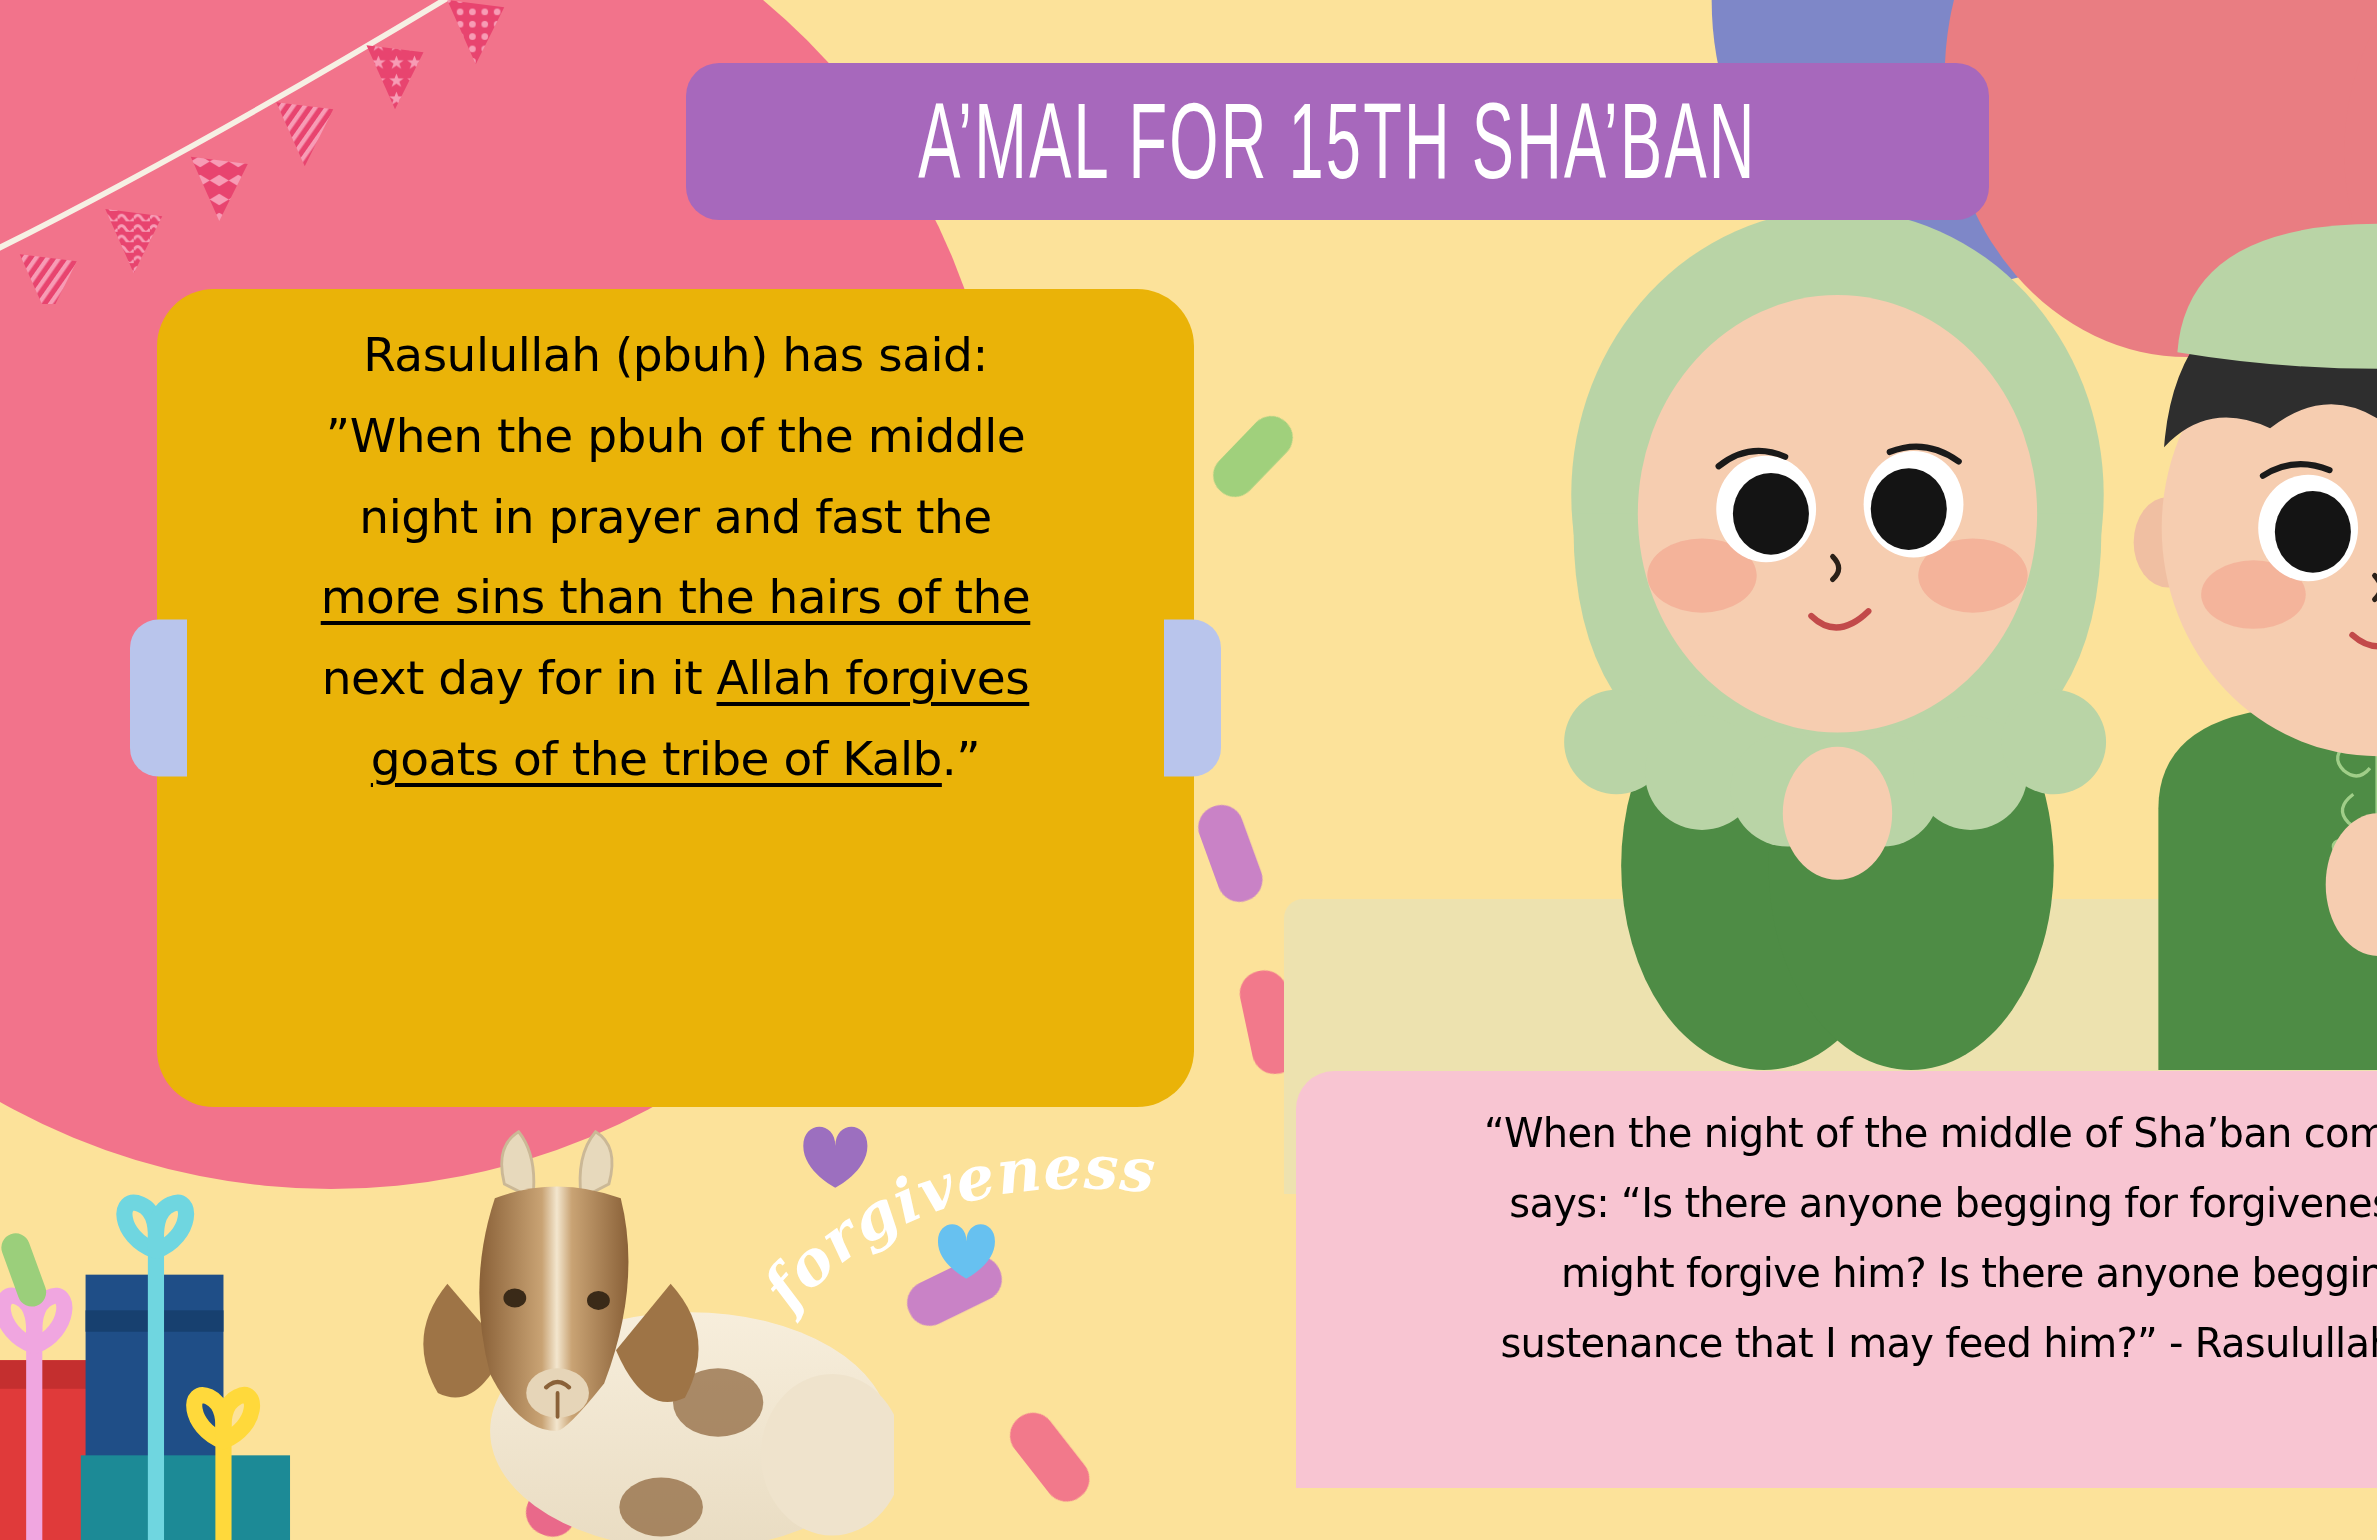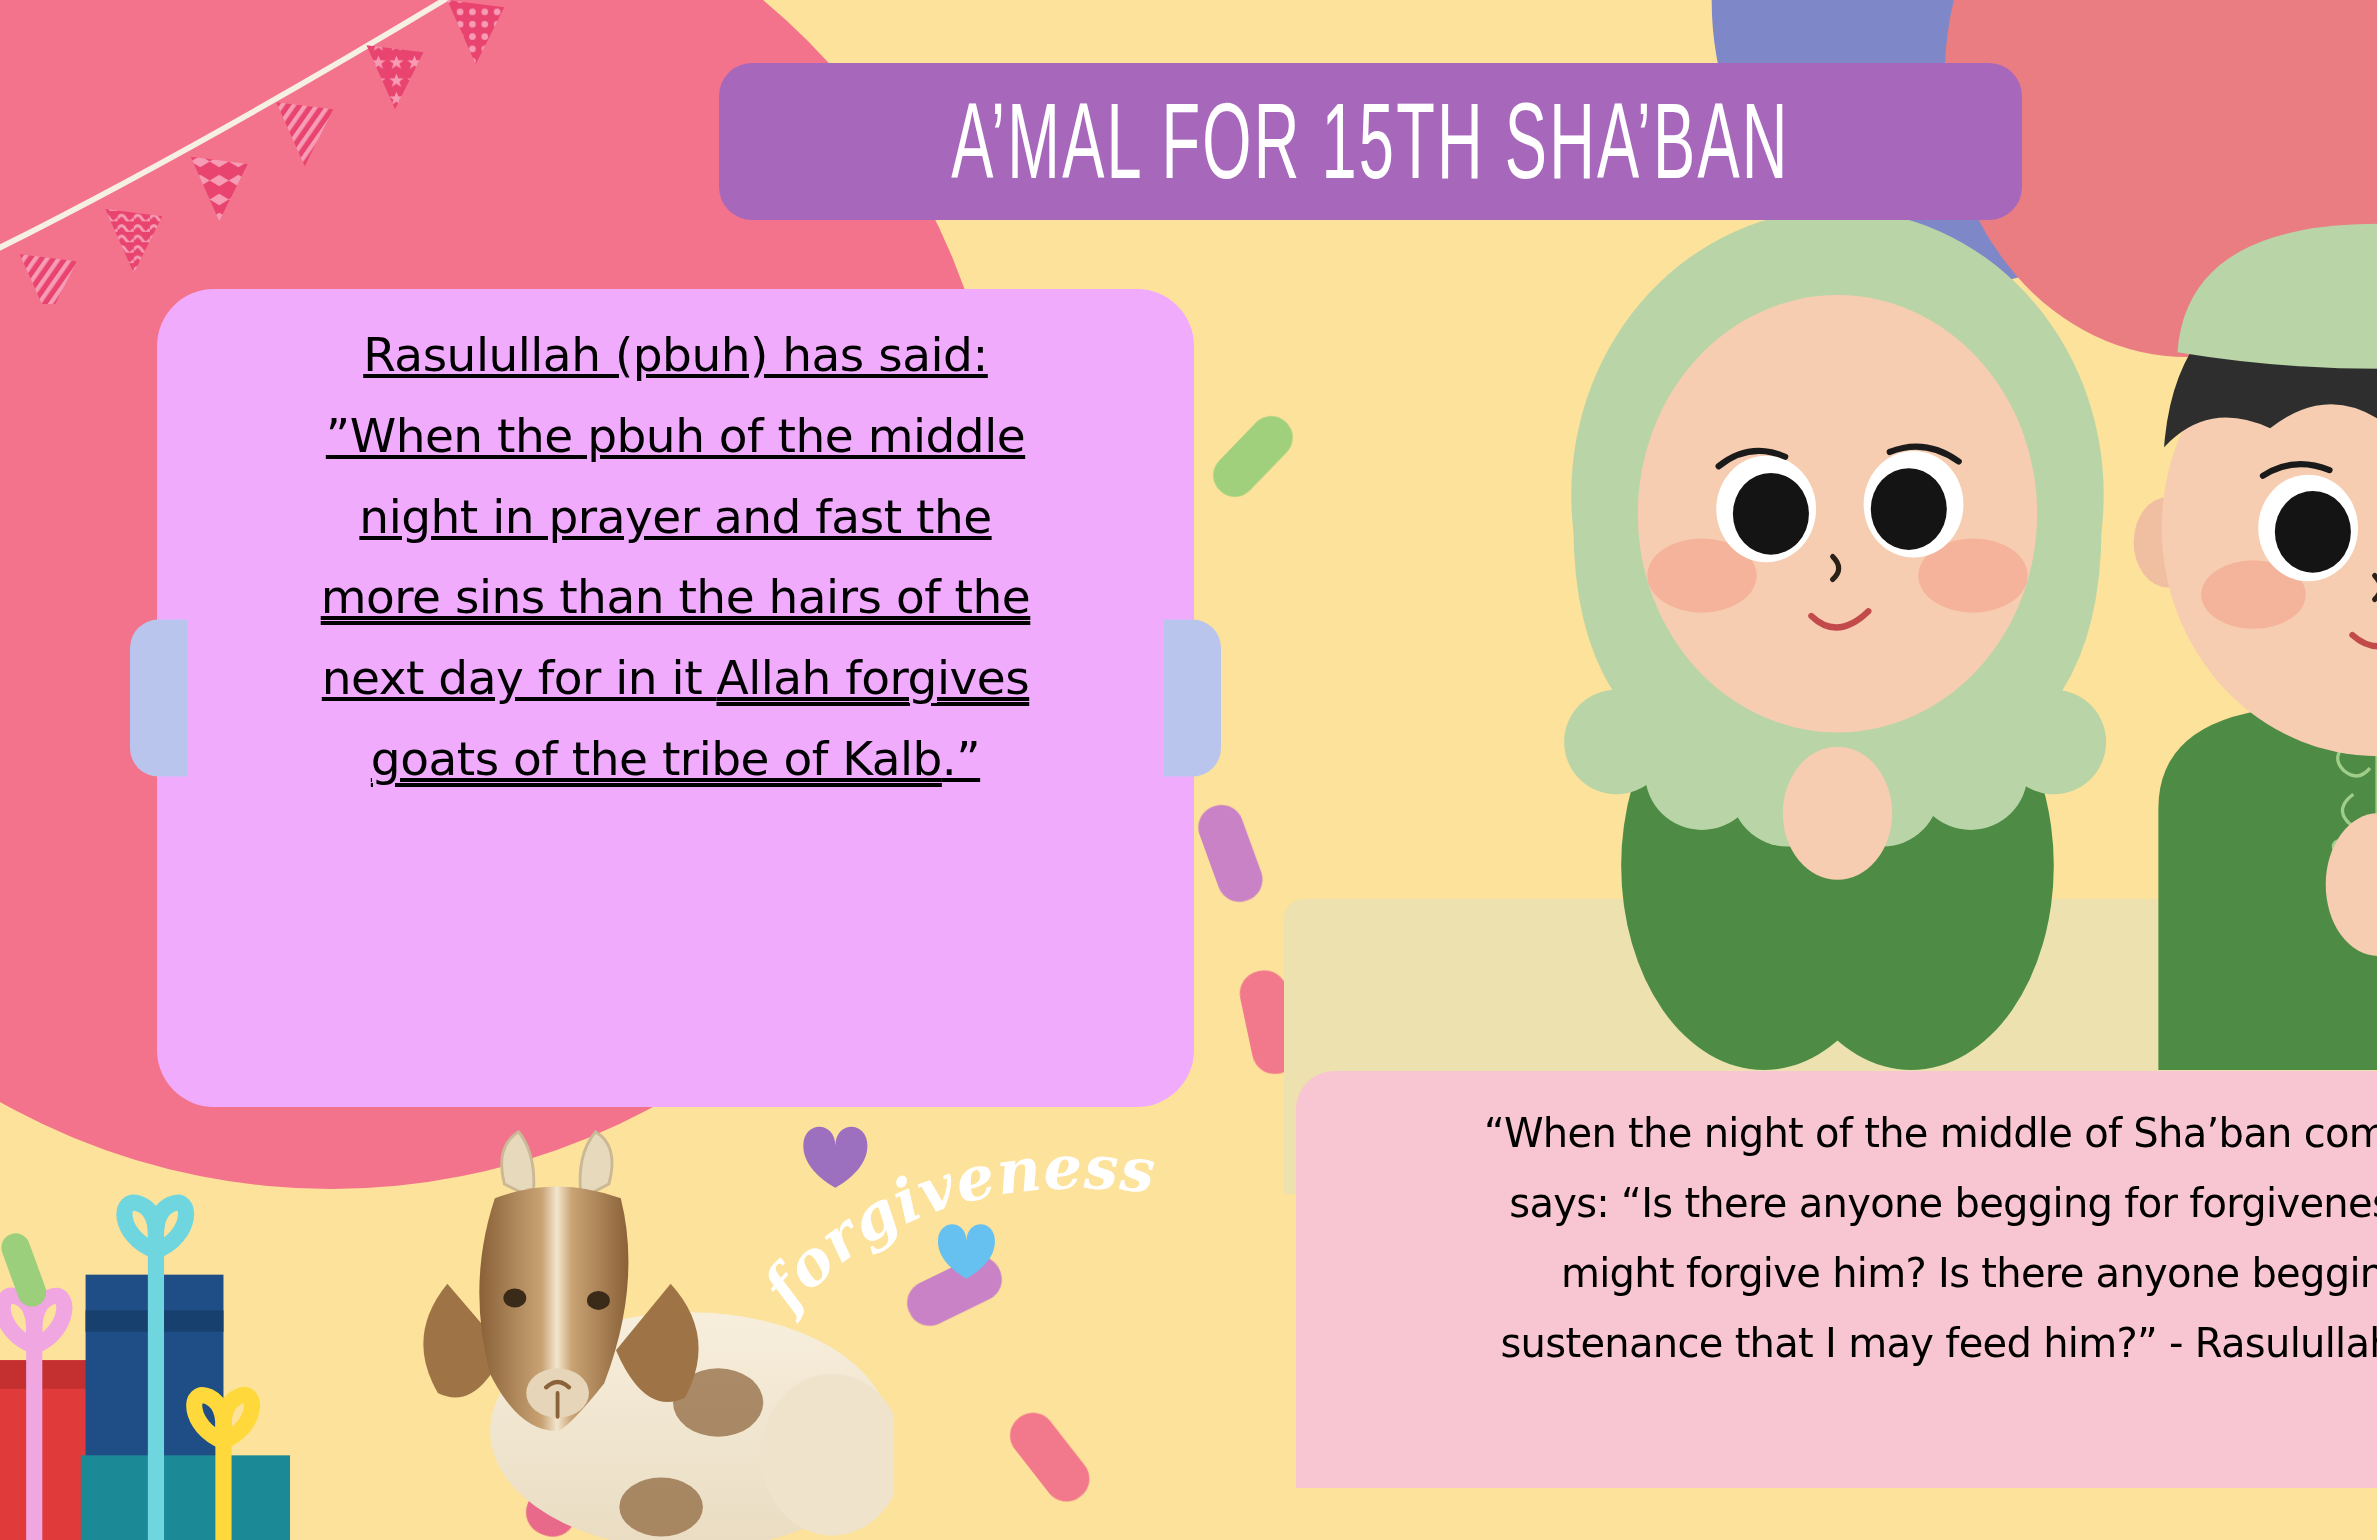--- a/index.html
+++ b/index.html
@@ -22,39 +22,38 @@
   }
 
   
   .cream-banner{
     position:absolute; left:1284px; top:899px; width:1522px; height:295px;
     background:#EDE2AF; border-radius:19px 19px 0 0;
   }
 
   
   .title-banner{
-    position:absolute; left:719px; top:63px; width:1303px; height:157px;
+    position:absolute; left:686px; top:63px; width:1303px; height:157px;
     background:#A768BC; border-radius:33px;
     display:flex; align-items:center; justify-content:center;
   }
   .title-text{
     color:#FFFFFF; font-size:81px; line-height:1;
     letter-spacing:2.9px; font-weight:400;
     font-family:"Liberation Sans Narrow","Liberation Sans", sans-serif;
     transform: scaleX(0.78) scaleY(1.32);
     transform-origin:center; white-space:nowrap;
   }
 
   
   .hadith-card{
     position:absolute; left:157px; top:289px; width:1037px; height:818px;
-    background:#f0abfc;
+    background:#eab308;
     border-radius:57px;
     padding:26px 35px 19px 35px;
-    text-decoration:underline;
   }
   .hadith-card::before,
   .hadith-card::after{
     content:""; position:absolute; width:57px; height:157px;
     background:#B9C5EC; top:50%; transform:translateY(-50%);
   }
   .hadith-card::before{ left:-27px; border-radius:28.5px 0 0 28.5px; }
   .hadith-card::after { right:-27px; border-radius:0 28.5px 28.5px 0; }
 
   .hadith-text{

